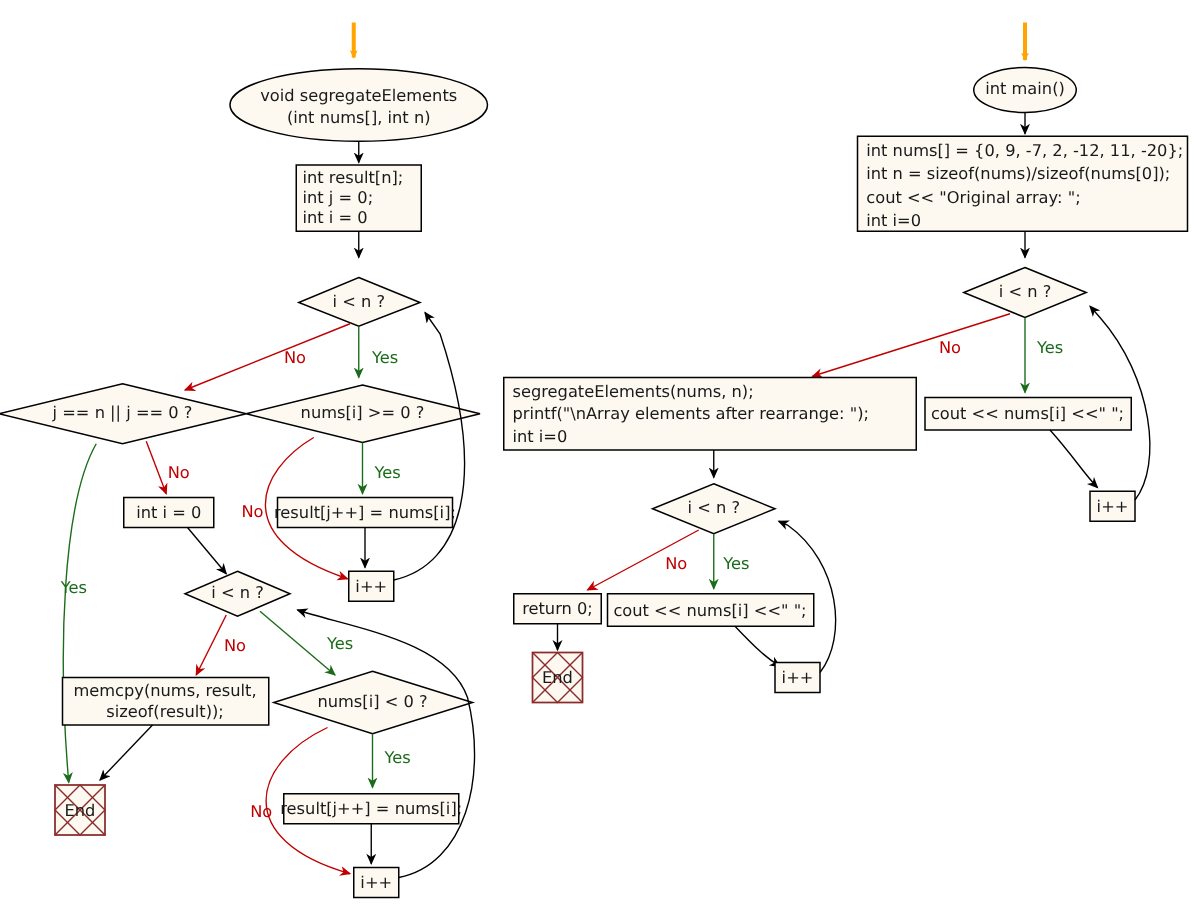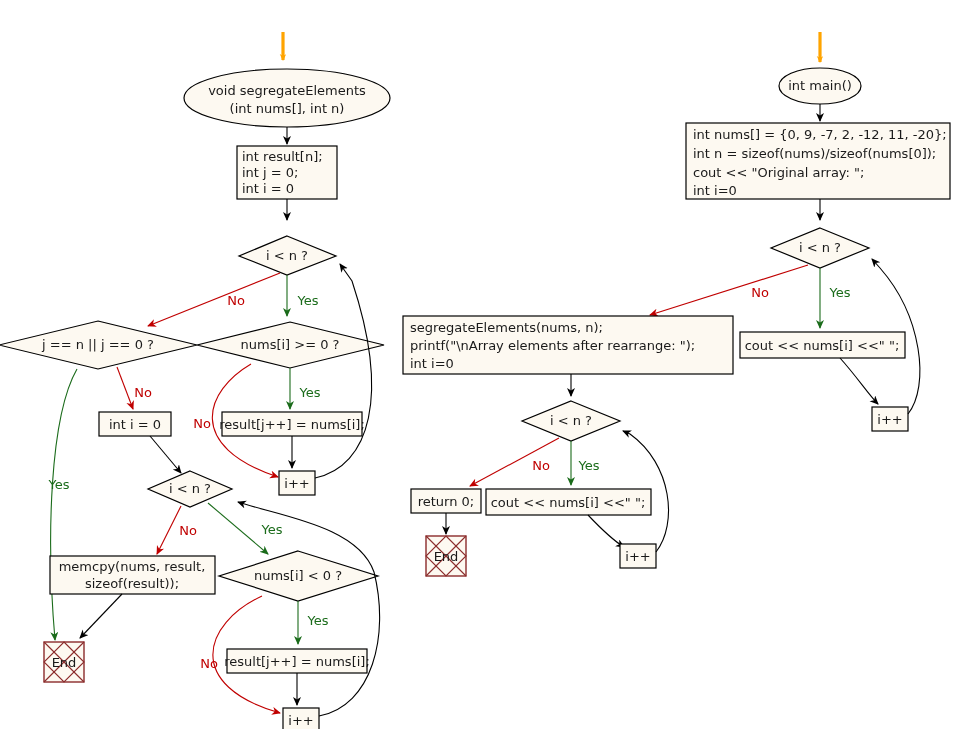--- a/index.html
+++ b/index.html
@@ -9,21 +9,21 @@
   }
   body {
     width: 955px;
     height: 729px;
     position: relative;
     overflow: hidden;
     font-family: "DejaVu Sans", sans-serif;
   }
   #flow-root {
     position: absolute;
-    left: 0; top: 16px;
+    left: 0; top: 2px;
     width: 955px;
     height: 705px;
   }
   svg#flow-svg {
     position: absolute;
     left: 0; top: 0;
     width: 955px;
     height: 729px;
   }
   .shape-text {

